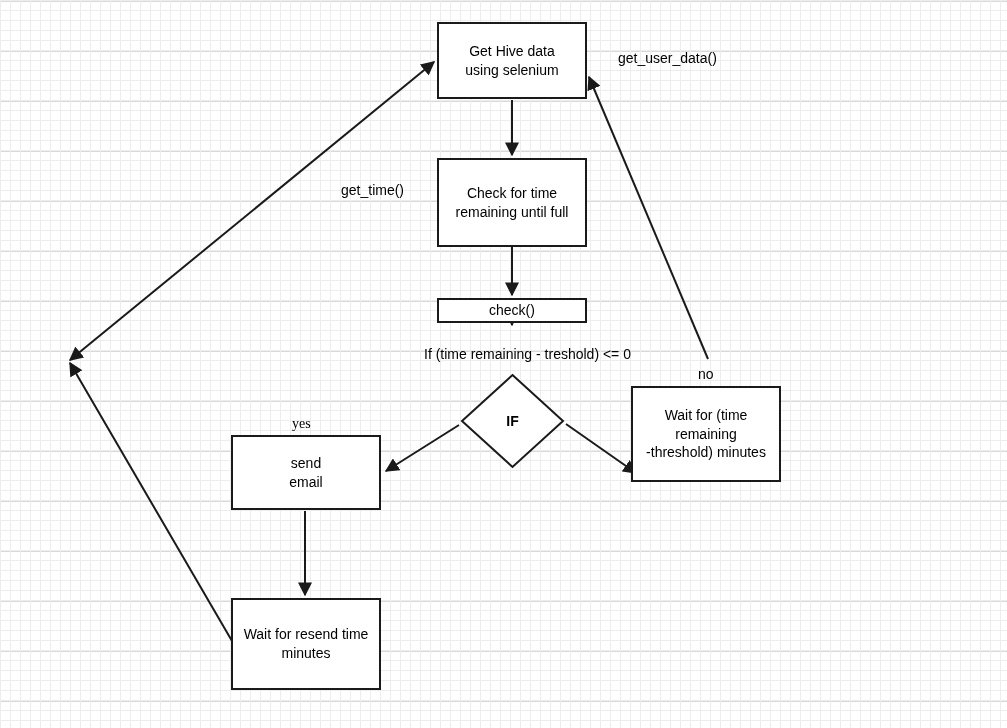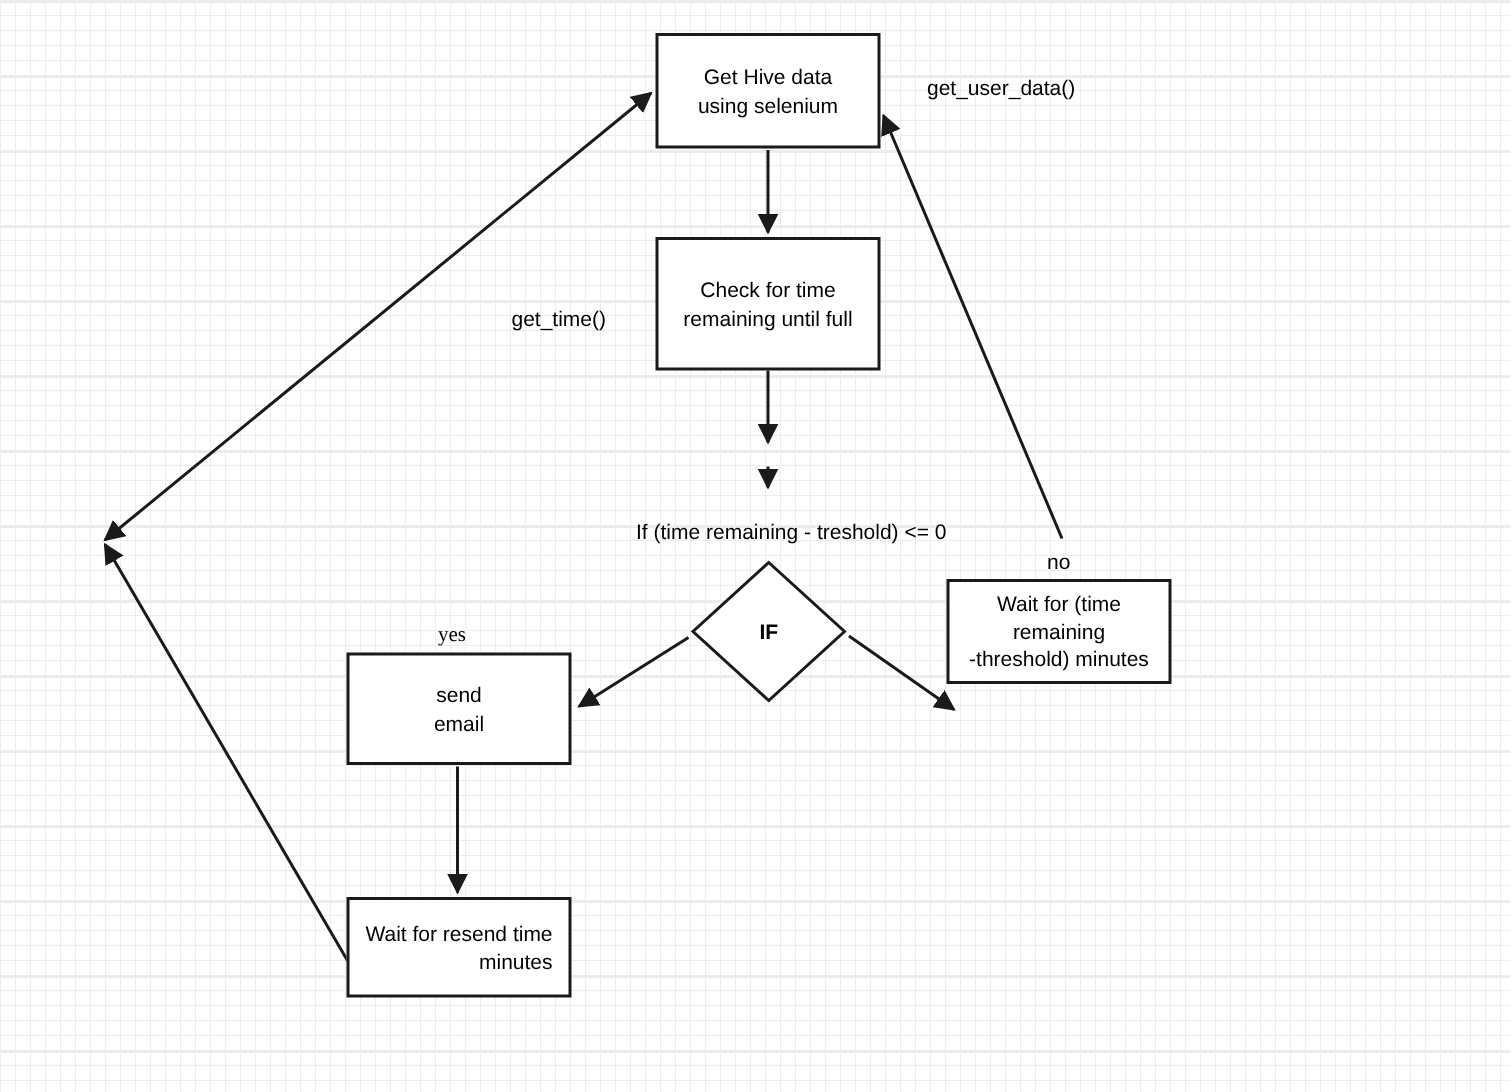--- a/index.html
+++ b/index.html
@@ -108,46 +108,49 @@
   <div class="node" style="left:437px; top:22px; width:150px; height:77px;align-items:center;">
     <span class="node-text">Get Hive data
 using selenium</span>
   </div>
 
   <div class="node" style="left:437px; top:158px; width:150px; height:89px;">
     <span class="node-text">Check for time
 remaining until full</span>
   </div>
 
+  <div class="node" style="left:437px; top:298px; width:150px; height:25px;">
+    <span class="node-text">check()</span>
+  </div>
 
   <div class="diamond-wrap" style="left:460px; top:373px; width:105px; height:96px;font-weight:bold;">
     <svg width="105" height="96" viewBox="0 0 105 96" style="position:absolute; left:0; top:0;" xmlns="http://www.w3.org/2000/svg">
       <polygon points="52.5,2 103,48 52.5,94 2,48" fill="#ffffff" stroke="#1a1a1a" stroke-width="2"></polygon>
     </svg>
     <span class="diamond-label">IF</span>
   </div>
 
-  <div class="node" style="left:631px; top:386px; width:150px; height:70px;">
+  <div class="node" style="left:631px; top:386px; width:150px; height:96px;">
     <span class="node-text">Wait for (time remaining
 -threshold) minutes</span>
   </div>
 
   <div class="node" style="left:231px; top:435px; width:150px; height:75px;">
     <span class="node-text">send
 email</span>
   </div>
 
-  <div class="node" style="left:231px; top:598px; width:150px; height:67px;text-align:right;">
+  <div class="node" style="left:231px; top:598px; width:150px; height:92px;">
     <span class="node-text">Wait for resend time
 minutes</span>
   </div>
 
   <div class="edge-label" style="left:618px; top:50px;">get_user_data()</div>
 
-  <div class="edge-label" style="left:341px; top:204px;text-align:right;">get_time()</div>
+  <div class="edge-label" style="left:341px; top:182px;text-align:right;">get_time()</div>
 
   <div class="edge-label" style="left:398px; top:346px;margin-left:26px;">If (time remaining - treshold) &lt;= 0</div>
 
   <div class="edge-label" style="left:698px; top:366px;text-align:right;">no</div>
 
   <div class="edge-label" style="left:292px; top:416px;font-family:Liberation Serif, serif;">yes</div>
 
 </div>
 
 </body></html>

